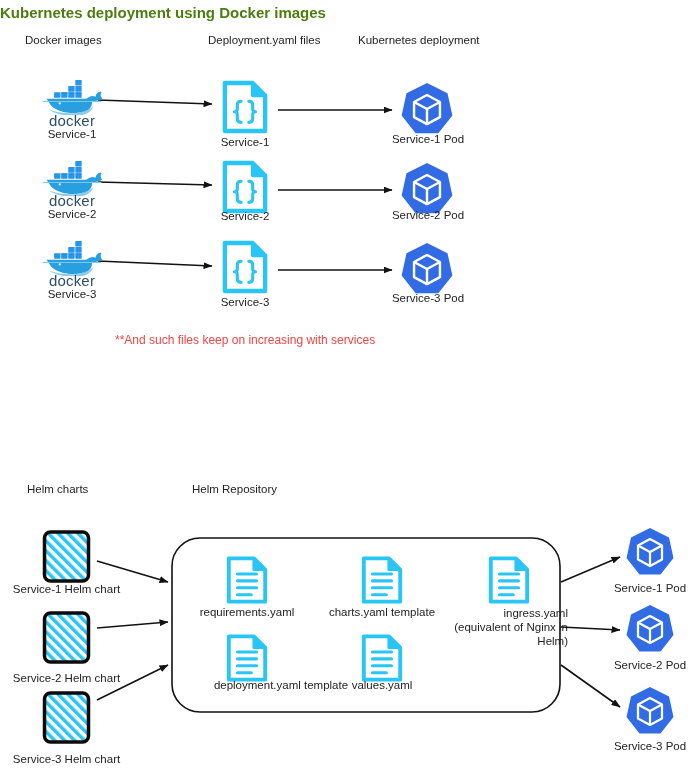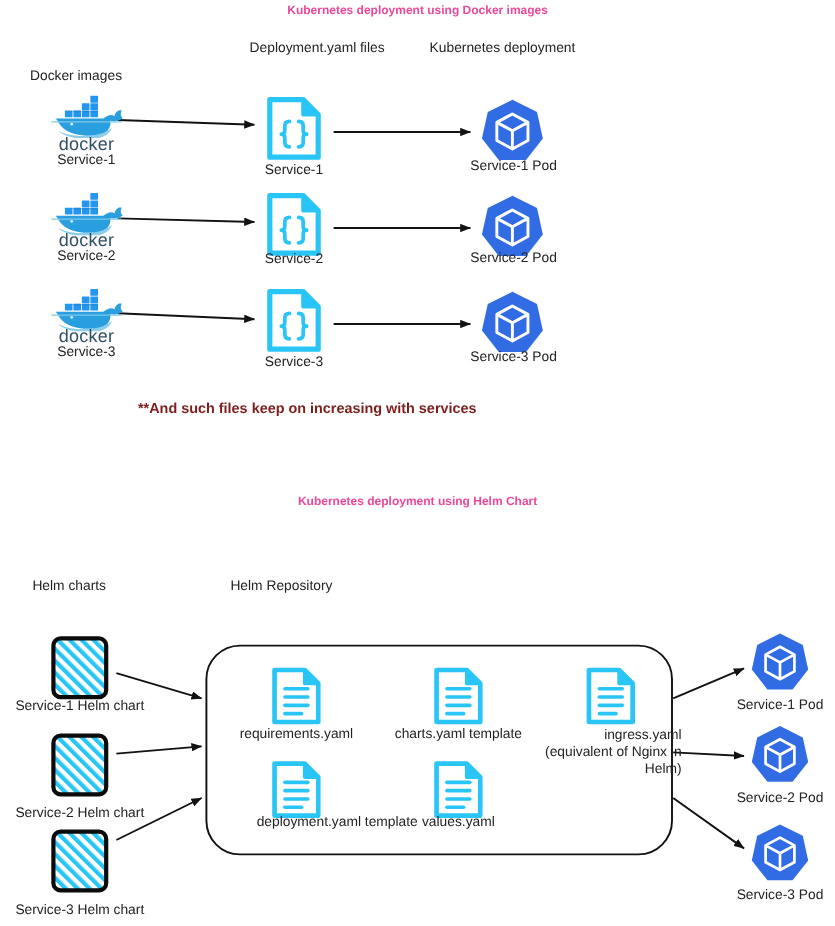--- a/index.html
+++ b/index.html
@@ -13,42 +13,41 @@
   }
   #page {
     position: relative;
     width: 696px;
     height: 772px;
     background: #ffffff;
     overflow: hidden;
   }
   .abs { position: absolute; }
   .title {
-    font-size: 10px;
+    font-size: 15px;
     font-weight: bold;
-    color: #ec4899;
-    text-align: center;
+    color: #4d7c0f;
     white-space: nowrap;
   }
   .colhead {
     font-size: 11.5px;
     color: #232323;
     white-space: nowrap;
   }
   .caption {
     font-size: 11.5px;
     color: #232323;
     text-align: center;
     white-space: nowrap;
   }
   .caption.wrap { white-space: normal; line-height: 14px; }
   .note {
     font-size: 12px;
-    font-weight: bold;
-    color: #7f1d1d;
+    font-weight: normal;
+    color: #ef4444;
     white-space: nowrap;
   }
   svg { display: block; overflow: visible; }
   .svg-layer {
     position: absolute;
     left: 0; top: 0;
     width: 696px; height: 772px;
     pointer-events: none;
   }
 </style>
@@ -171,21 +170,21 @@
     <use href="#sym-yaml-lines" x="225" y="632" width="44" height="52"></use>
     <use href="#sym-yaml-lines" x="360" y="632" width="44" height="52"></use>
 
     <use href="#sym-k8s-pod" x="625" y="527" width="50" height="50"></use>
     <use href="#sym-k8s-pod" x="625" y="604" width="50" height="50"></use>
     <use href="#sym-k8s-pod" x="625" y="686" width="50" height="50"></use>
   </svg>
 
   <div class="abs title" style="left:0; top:4px; width:696px;">Kubernetes deployment using Docker images</div>
 
-  <div class="abs colhead" style="left:25px; top:34px;margin-top:24px;">Docker images</div>
+  <div class="abs colhead" style="left:25px; top:34px;">Docker images</div>
   <div class="abs colhead" style="left:180px; top:34px;padding-left:28px;">Deployment.yaml files</div>
   <div class="abs colhead" style="left:358px; top:34px;">Kubernetes deployment</div>
 
   <div class="abs" style="left:38px; top:112px; width:68px; text-align:center; font-size:15px; color:#2e4f63; letter-spacing:0.2px;">docker</div>
   <div class="abs" style="left:38px; top:192px; width:68px; text-align:center; font-size:15px; color:#2e4f63; letter-spacing:0.2px;">docker</div>
   <div class="abs" style="left:38px; top:272px; width:68px; text-align:center; font-size:15px; color:#2e4f63; letter-spacing:0.2px;">docker</div>
 
   <div class="abs caption" style="left:32px; top:128px; width:80px;">Service-1</div>
   <div class="abs caption" style="left:32px; top:208px; width:80px;">Service-2</div>
   <div class="abs caption" style="left:32px; top:288px; width:80px;">Service-3</div>
@@ -193,21 +192,20 @@
   <div class="abs caption" style="left:205px; top:136px; width:80px;">Service-1</div>
   <div class="abs caption" style="left:205px; top:210px; width:80px;">Service-2</div>
   <div class="abs caption" style="left:205px; top:296px; width:80px;">Service-3</div>
 
   <div class="abs caption" style="left:382px; top:133px; width:92px;">Service-1 Pod</div>
   <div class="abs caption" style="left:382px; top:209px; width:92px;">Service-2 Pod</div>
   <div class="abs caption" style="left:382px; top:292px; width:92px;">Service-3 Pod</div>
 
   <div class="abs note" style="left:115px; top:333px;">**And such files keep on increasing with services</div>
 
-  <div class="abs title" style="left:0; top:413px; width:696px;">Kubernetes deployment using Helm Chart</div>
 
   <div class="abs colhead" style="left:27px; top:483px;">Helm charts</div>
   <div class="abs colhead" style="left:192px; top:483px;">Helm Repository</div>
 
   <div class="abs caption" style="left:0px; top:583px; width:133px;">Service-1 Helm chart</div>
   <div class="abs caption" style="left:0px; top:672px; width:133px;">Service-2 Helm chart</div>
   <div class="abs caption" style="left:0px; top:753px; width:133px;">Service-3 Helm chart</div>
 
   <div class="abs caption" style="left:182px; top:606px; width:130px;">requirements.yaml</div>
   <div class="abs caption" style="left:316px; top:606px; width:132px;">charts.yaml template</div>

